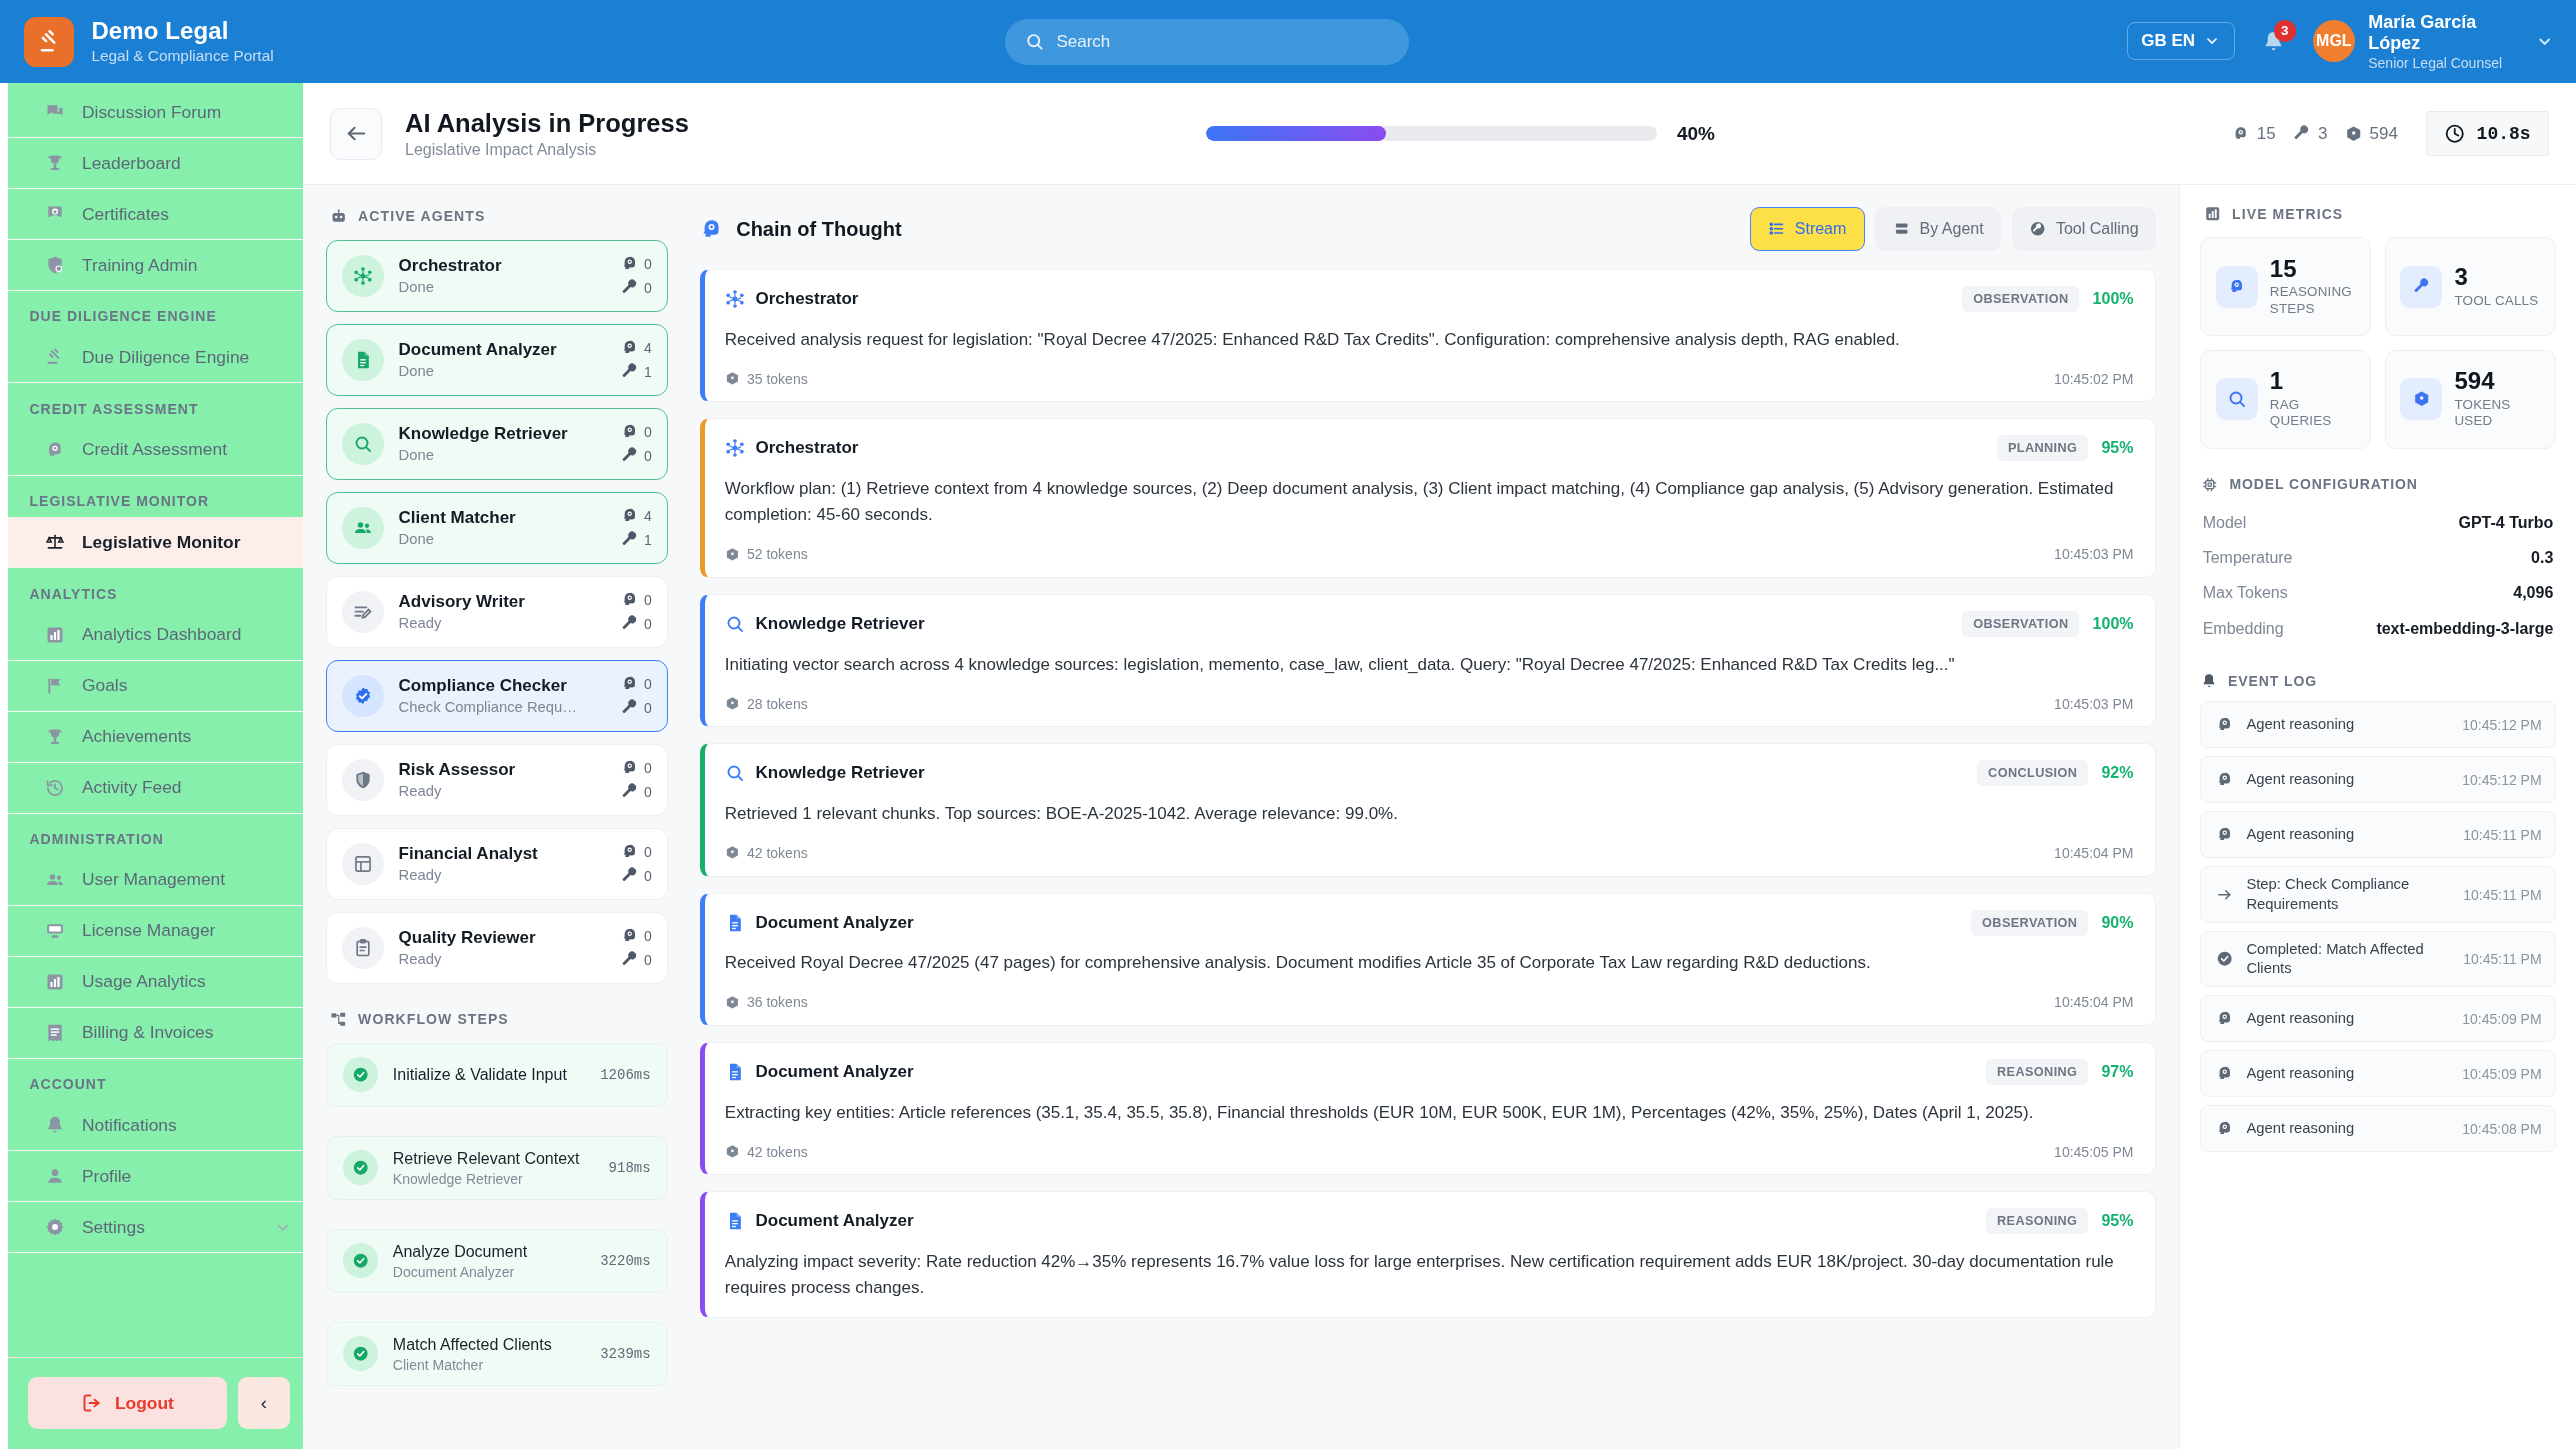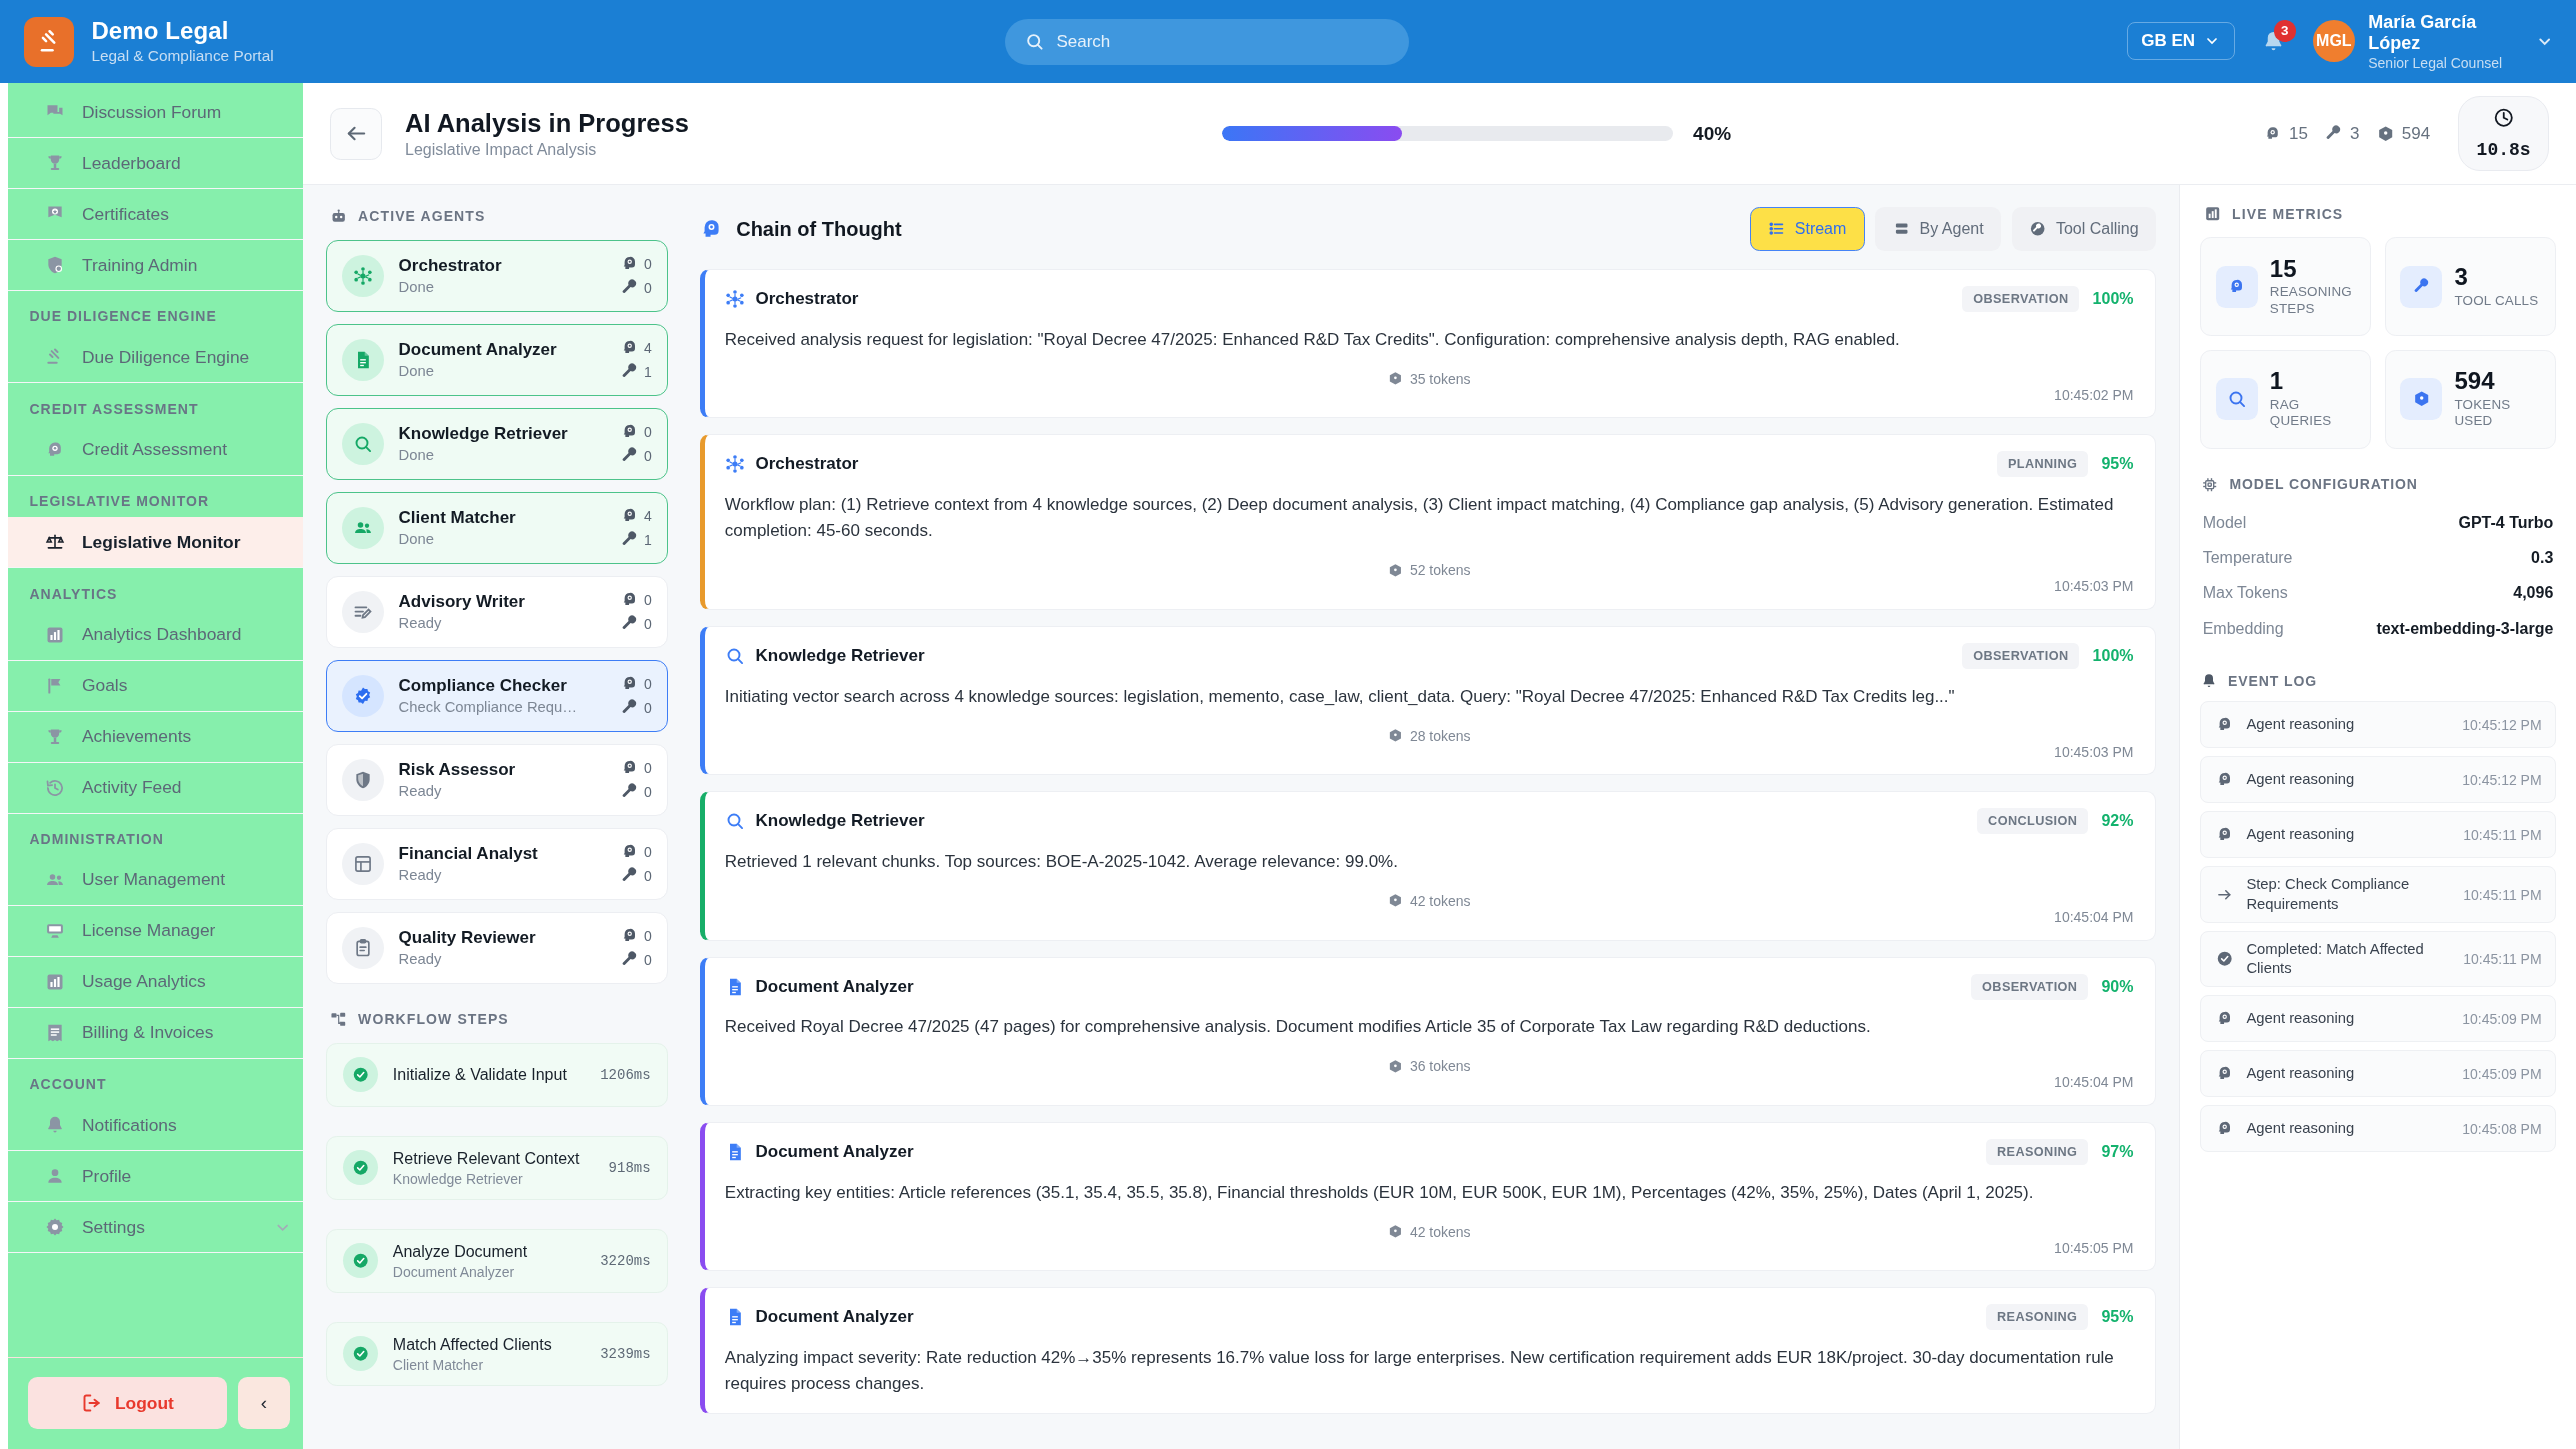--- a/index.html
+++ b/index.html
@@ -101,22 +101,22 @@
   .ph-title h1 { font-size: 25.5px; font-weight: 700; color: #111822; line-height: 1.18; }
   .ph-title .sub { font-size: 16px; color: #818c9b; margin-top: 3.4px; }
   .ph-progress { flex: 1; display: flex; align-items: center; justify-content: center; gap: 20px; }
   .pbar { width: 451px; height: 14.8px; border-radius: 7.4px; background: #e8eaee; overflow: hidden; }
   .pbar-fill { height: 100%; border-radius: 7.4px; background: linear-gradient(90deg,#3b76f6 0%,#8a4cf0 100%); }
   .pct { font-size: 19px; font-weight: 700; color: #141a22; }
   .ph-stats { display: flex; align-items: center; gap: 17.4px; }
   .stat { display: flex; align-items: center; gap: 7.4px; color: #66717f; font-size: 17px; }
   .timepill {
     display: flex; align-items: center; gap: 10.7px; background: #f7f8fa; border: 0.7px solid #e9ebf0;
-    border-radius: 22px; padding: 10.7px 17.4px; margin-left: 10.7px;
-    font-family: "Liberation Mono", monospace; font-size: 18px; font-weight: 700; color: #121821; flex-direction: column;
+    border-radius: 3px; padding: 10.7px 17.4px; margin-left: 10.7px;
+    font-family: "Liberation Mono", monospace; font-size: 18px; font-weight: 700; color: #121821;
   }
 
   
   .body3 {
     position: absolute; top: 185px; left: 303px; width: 2273px; height: 1264px;
     display: flex; background: #f6f8fa;
   }
 
   
   .agentcol { width: 382px; padding: 20px 17.4px 0 23px; overflow: hidden; }
@@ -181,21 +181,21 @@
   .msg.reasoning { border-left-color: #8a4cf0; }
   .msg-top { display: flex; align-items: center; }
   .msg-agent { display: flex; align-items: center; gap: 10.7px; font-size: 17px; font-weight: 700; color: #131b25; }
   .msg-badges { margin-left: auto; display: flex; align-items: center; gap: 13.4px; }
   .badge {
     background: #f3f4f7; color: #6d7784; border-radius: 5.4px; padding: 6px 10.7px;
     font-size: 12.7px; font-weight: 600; letter-spacing: 0.4px;
   }
   .conf { font-size: 16px; font-weight: 700; color: #13b26d; }
   .msg-body { font-size: 17px; line-height: 1.55; color: #2b333d; margin-top: 14.8px; }
-  .msg-foot { display: flex; align-items: center; margin-top: 17.4px; flex-direction: column; }
+  .msg-foot { display: flex; margin-top: 17.4px; }
   .tokens { display: flex; align-items: center; gap: 7.4px; font-size: 14px; color: #7f8895; }
   .msg-time { margin-left: auto; font-size: 14px; color: #7f8895; }
 
   
   .metriccol {
     width: 397px; background: #fff; border-left: 0.7px solid #eaecf0;
     padding: 20px 20px 0 20px; overflow: hidden;
   }
   .mgrid { display: grid; grid-template-columns: 1fr 1fr; gap: 13.4px; }
   .mcard {

